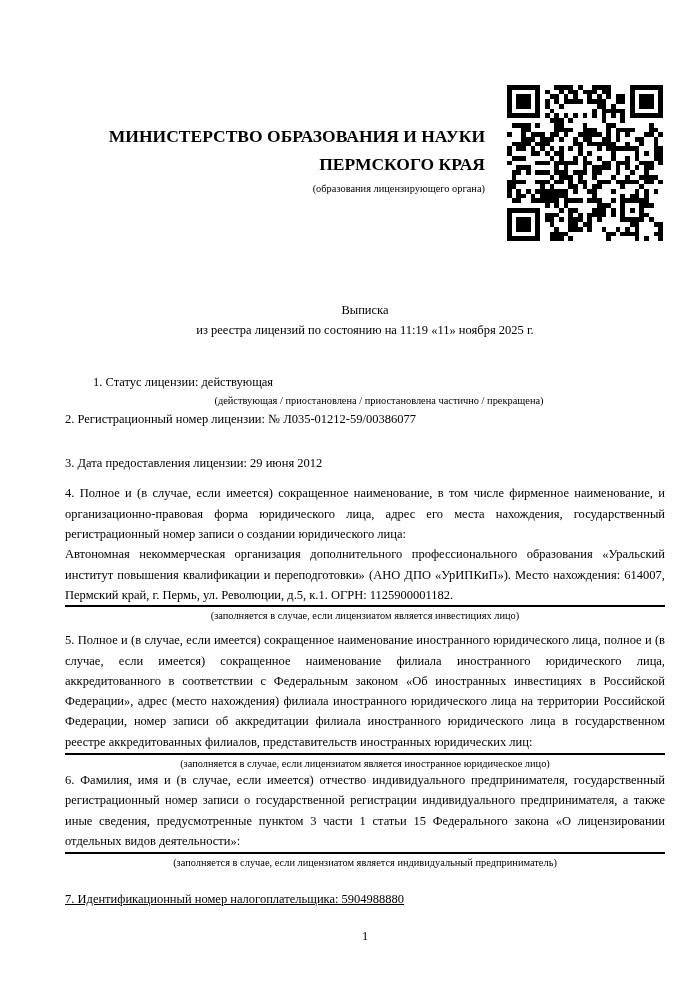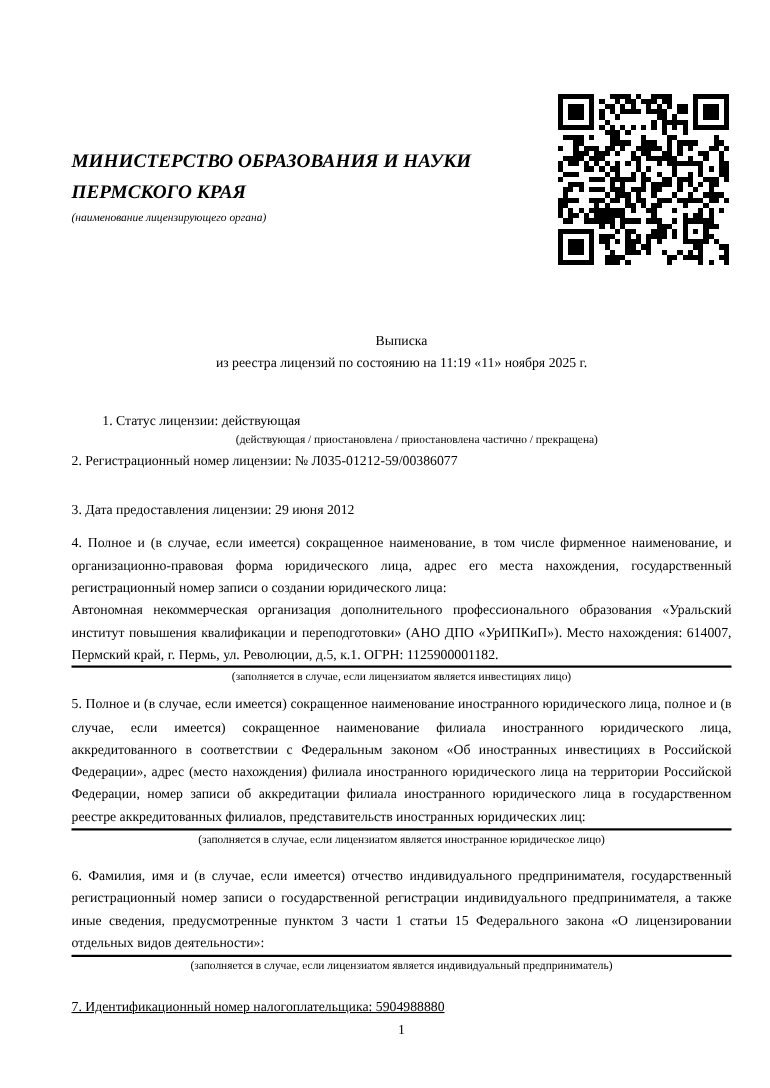--- a/index.html
+++ b/index.html
@@ -3,36 +3,36 @@
 <meta charset="utf-8">
 <style>
   * { margin:0; padding:0; box-sizing:border-box; }
   html,body { background:#fff; }
   body { width:700px; height:989px; }
   .doc {
     position:relative; width:700px; height:989px; background:#ffffff;
     font-family:"Liberation Serif", serif; color:#000; overflow:hidden;
   }
   .qr { position:absolute; left:507px; top:85px; width:156px; height:156px; }
-  .header { position:absolute; left:65px; top:132px; width:420px; text-align:left;font-style:italic; }
+  .header { position:absolute; left:65px; top:122px; width:420px; text-align:right; }
   .ministry-line { font-weight:bold; font-size:17.5px; line-height:28px; white-space:nowrap; }
   .hcaption { font-size:10.4px; margin-top:5px; }
   .content { position:absolute; left:65px; top:300px; width:600px; font-size:12.5px; line-height:20.3px; }
   .docheading { text-align:center; }
   .docheading div { white-space:nowrap; }
   .q { text-align:justify; }
   .answer { text-align:justify; border-bottom:2px solid #000; }
   .blankline { border-bottom:2px solid #000; height:3px; }
   .note { font-size:10.4px; line-height:13px; text-align:center; padding-top:2px; }
   #item1 { margin-top:31px;margin-left:28px; }
   #item2 { margin-top:2px; }
   #item3 { margin-top:24px; }
   #item4 { margin-top:10px; }
   #item5 { margin-top:8px; }
-  #item6 { margin-top:16px; }
+  #item6 { margin-top:0; }
   #item7 { margin-top:20px;text-decoration:underline; }
   .pagenum { position:absolute; left:65px; top:929px; width:600px; text-align:center; font-size:12.5px; }
 </style>
 </head>
 <body>
 
 <div class="doc">
 
   <svg class="qr" viewBox="0 0 33 33" shape-rendering="crispEdges" aria-hidden="true">
       <g fill="#000000">
@@ -564,21 +564,21 @@
         <rect x="21" y="32" width="1" height="1"></rect>
         <rect x="27" y="32" width="1" height="1"></rect>
         <rect x="29" y="32" width="1" height="1"></rect>
         <rect x="32" y="32" width="1" height="1"></rect>
       </g>
     </svg>
 
   <div class="header">
     <div class="ministry-line">МИНИСТЕРСТВО ОБРАЗОВАНИЯ И НАУКИ</div>
     <div class="ministry-line">ПЕРМСКОГО КРАЯ</div>
-    <div class="hcaption">(наименование лицензирующего органа)</div>
+    <div class="hcaption">(образования лицензирующего органа)</div>
   </div>
 
   <div class="content">
 
     <div class="docheading">
       <div>Выписка</div>
       <div>из реестра лицензий по состоянию на 11:19 «11» ноября 2025 г.</div>
     </div>
 
     <div class="item" id="item1">

